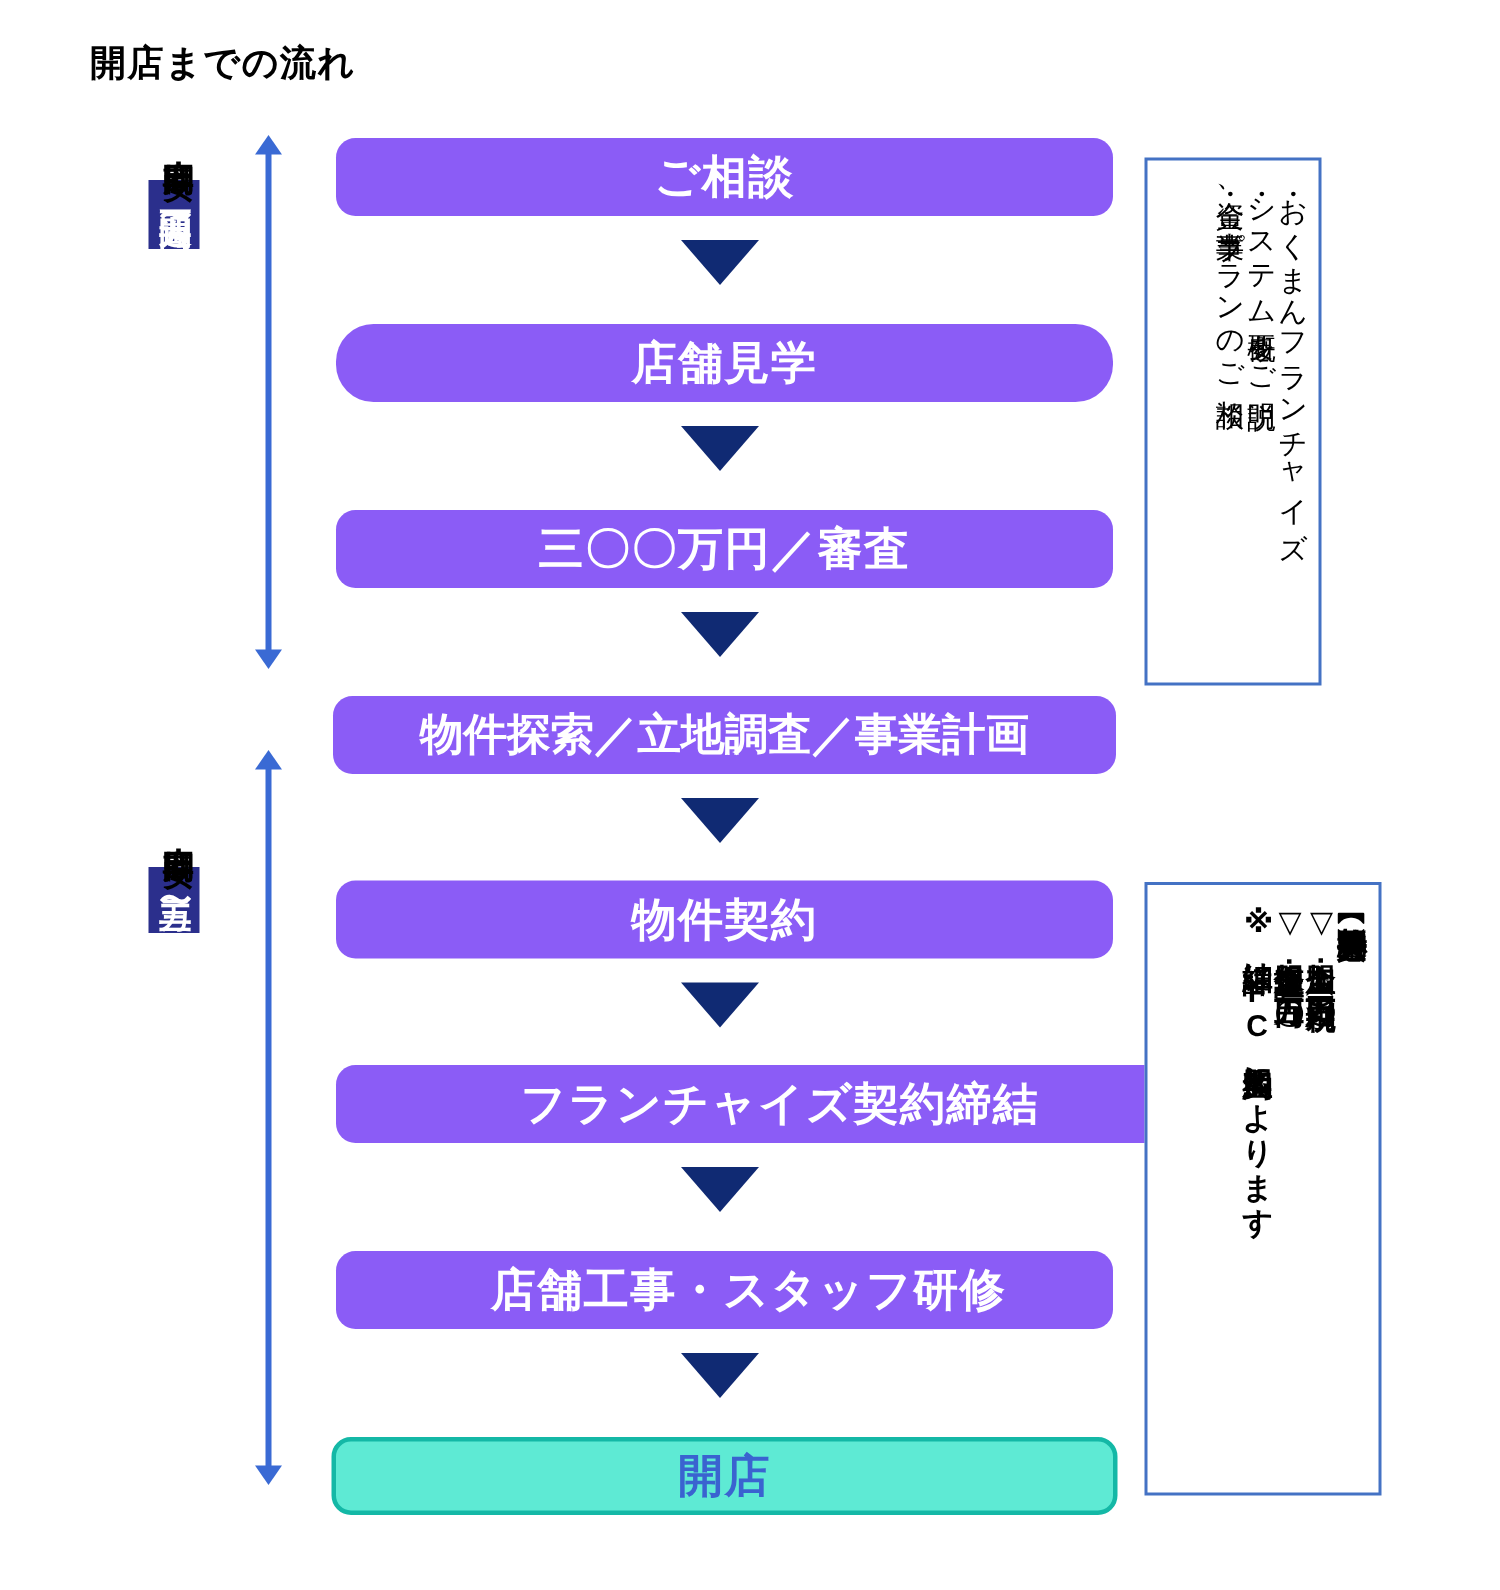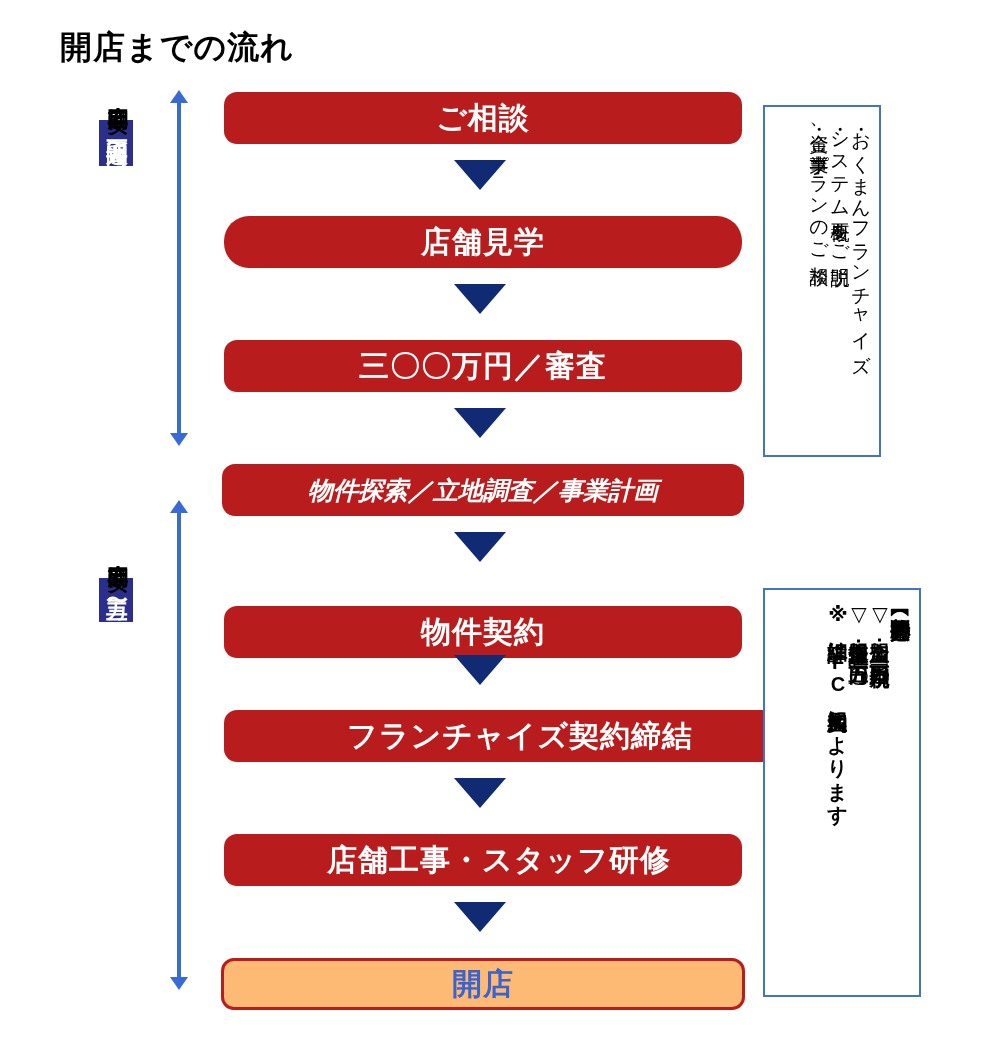--- a/index.html
+++ b/index.html
@@ -19,21 +19,21 @@
     position: relative;
     width: 1000px;
     height: 1060px;
   }
 
   
   .page-title {
     position: absolute;
     left: 60px;
     top: 26px;
-    font-size: 32px;
+    font-size: 24px;
     font-weight: bold;
     color: #000000;
     letter-spacing: 1px;
     white-space: nowrap;
   }
 
   
   .period-group {
     position: absolute;
     width: 60px;
@@ -94,41 +94,40 @@
     border-bottom: 13px solid #3A6AD4;
   }
   .vscale .head.down {
     bottom: 0;
     border-top: 13px solid #3A6AD4;
   }
 
   
   .flow-box {
     position: absolute;
-    background: #b91c1c;
+    background: #8b5cf6;
     border-radius: 13px;
     color: #ffffff;
     font-size: 30px;
     font-weight: bold;
     display: flex;
     align-items: center;
     justify-content: center;
     letter-spacing: 1px;
     white-space: nowrap;
     box-sizing: border-box;
   }
   .flow-box.final {
-    background: #fdba74;
-    border: 3px solid #b91c1c;
+    background: #5eead4;
+    border: 3px solid #14b8a6;
     color: #3A63D0;
   }
   .flow-box.wide-text {
-    font-size: 25px;
+    font-size: 29px;
     letter-spacing: 0px;
-    font-style: italic;
   }
 
   
   .down-arrow {
     position: absolute;
     width: 0;
     height: 0;
     border-left: 26px solid transparent;
     border-right: 26px solid transparent;
     border-top: 30px solid #102A73;
@@ -198,21 +197,21 @@
 
   <div class="flow-box" style="left: 224px; top: 216px; width: 518px; height: 52px; border-radius: 25px;">店舗見学</div>
   <div class="down-arrow" style="left: 454px; top: 284px;"></div>
 
   <div class="flow-box" style="left: 224px; top: 340px; width: 518px; height: 52px;">三〇〇万円／審査</div>
   <div class="down-arrow" style="left: 454px; top: 408px;"></div>
 
   <div class="flow-box wide-text" style="left: 222px; top: 464px; width: 522px; height: 52px;">物件探索／立地調査／事業計画</div>
   <div class="down-arrow" style="left: 454px; top: 532px;"></div>
 
-  <div class="flow-box" style="left: 224px; top: 587px; width: 518px; height: 52px; margin-top: 19px;">物件契約</div>
+  <div class="flow-box" style="left: 224px; top: 587px; width: 518px; height: 52px;">物件契約</div>
   <div class="down-arrow" style="left: 454px; top: 655px;"></div>
 
   <div class="flow-box" style="left: 224px; top: 710px; width: 592px; height: 52px;">フランチャイズ契約締結</div>
   <div class="down-arrow" style="left: 454px; top: 778px;"></div>
 
   <div class="flow-box" style="left: 224px; top: 834px; width: 518px; height: 52px; padding-left: 32px;">店舗工事・スタッフ研修</div>
   <div class="down-arrow" style="left: 454px; top: 902px;"></div>
 
   <div class="flow-box final" style="left: 221px; top: 958px; width: 524px; height: 52px;">開店</div>
 

